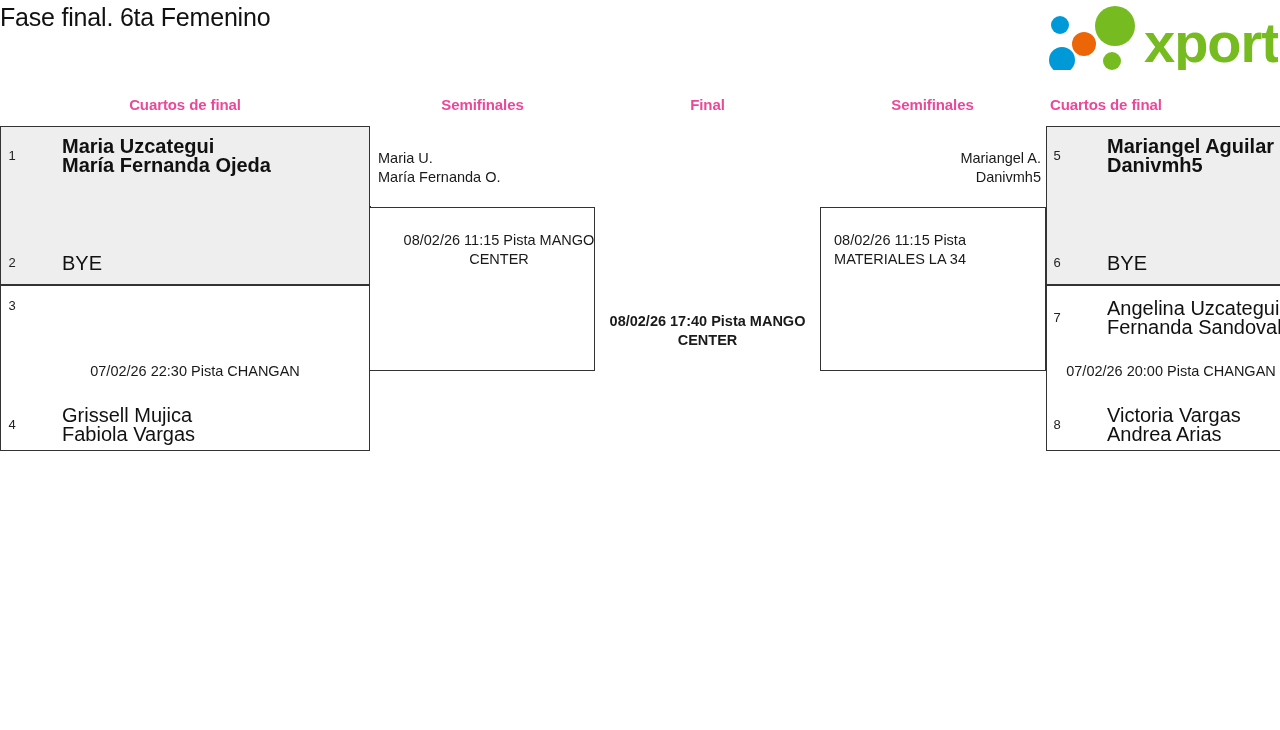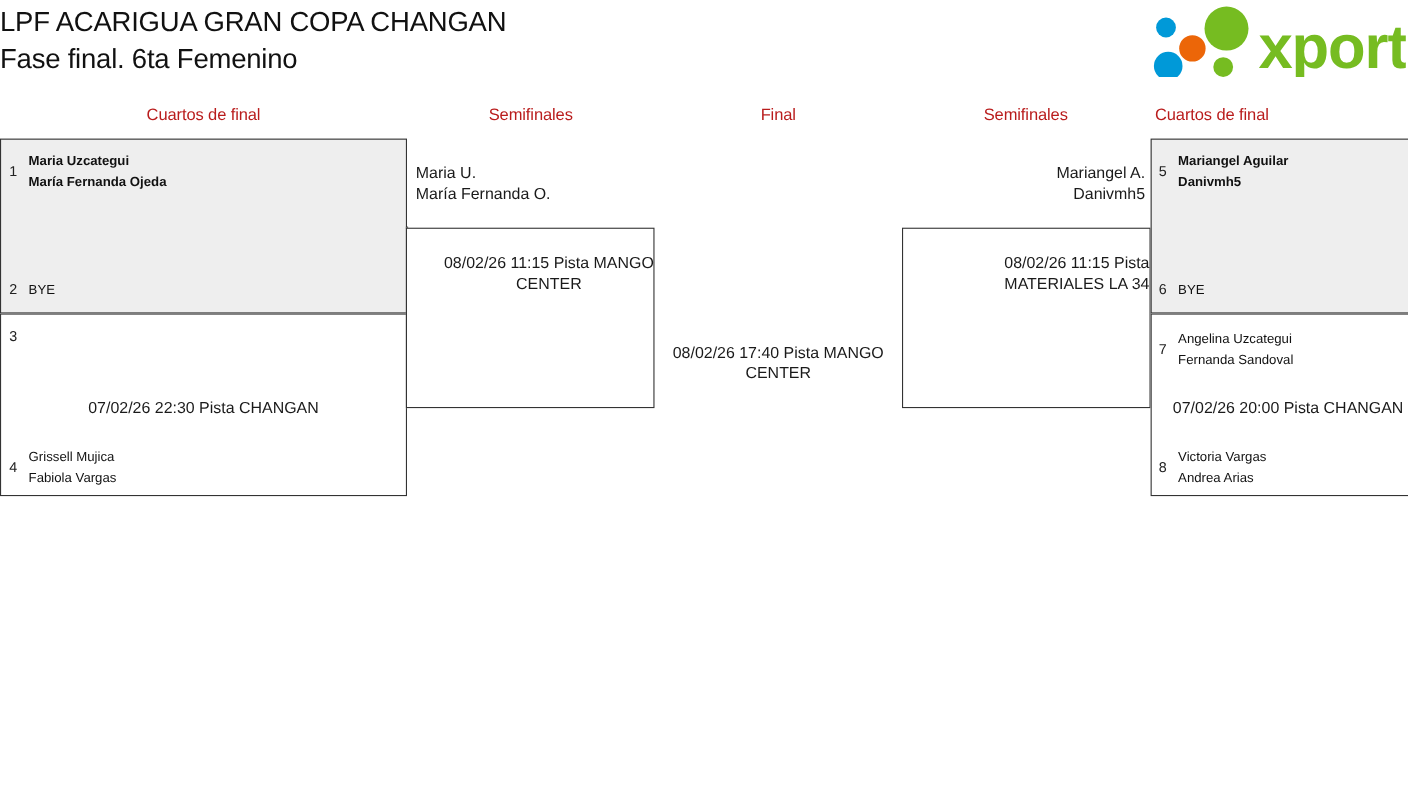--- a/index.html
+++ b/index.html
@@ -34,22 +34,22 @@
     position: absolute; right: 2px; top: 4px;
     width: 236px; height: 66px;
   }
   .logo svg { display: block; }
 
   
   .col-header {
     position: absolute;
     top: 96px;
     font-size: 15px;
-    font-weight: 400;
-    color: #b91c1c;
+    font-weight: 700;
+    color: #ec4899;
     text-align: center;
     white-space: nowrap;
     letter-spacing: -0.1px;
   }
 
   
   .qf-box {
     position: absolute;
     border: 1.6px solid #333333;
     background: #ffffff;
@@ -76,24 +76,25 @@
   }
   .seed {
     font-size: 13px;
     color: #222222;
     width: 12px;
     text-align: center;
     flex: 0 0 auto;
     line-height: 1.1;
   }
   .names {
-    font-size: 12px;
+    font-size: 20px;
     line-height: 19px;
     color: #111111;
     white-space: nowrap;
+    margin-left: 36px;
   }
   .names.bold { font-weight: 700; }
 
   
   .match-label {
     position: absolute;
     font-size: 14.5px;
     line-height: 19px;
     color: #1a1a1a;
     text-align: center;
@@ -109,21 +110,20 @@
     white-space: pre-line;
   }
   .advancer.align-right { text-align: right; }
 </style>
 </head>
 <body>
 
 <div id="root">
 
   <div class="title-block">
-    <div class="title-line first">LPF ACARIGUA GRAN COPA CHANGAN</div>
     <div class="title-line">Fase final. 6ta Femenino</div>
   </div>
 
   <div class="logo">
     <svg width="236" height="66" viewBox="0 0 236 66" xmlns="http://www.w3.org/2000/svg" aria-label="xporty">
 
       <g>
         <circle cx="18" cy="21" r="9" fill="#0099d8"></circle>
         <circle cx="20" cy="56" r="13" fill="#0099d8"></circle>
         <circle cx="42" cy="40" r="12" fill="#ec6608"></circle>
@@ -154,42 +154,42 @@
     <span class="seed">2</span>
     <span class="names">BYE</span>
   </div>
 
   <div class="qf-box" style="left:0px; top:285px; width:370px; height:166px;"></div>
 
   <div class="entry" style="left:6px; top:299px;">
     <span class="seed">3</span>
   </div>
 
-  <div class="match-label nowrap" style="left:0px; top:362px; width:370px;text-align:center;">07/02/26 22:30 Pista CHANGAN</div>
+  <div class="match-label nowrap" style="left:10px; top:362px; width:370px;text-align:center;">07/02/26 22:30 Pista CHANGAN</div>
 
   <div class="entry" style="left:6px; top:406px;">
     <span class="seed">4</span>
     <span class="names"><span>Grissell Mujica</span><br><span>Fabiola Vargas</span></span>
   </div>
 
   <div class="advancer" style="left:378px; top:149px; width:215px;"><span>Maria U.</span><br><span>María Fernanda O.</span></div>
 
   <div class="connector" style="left:369px; top:206px; width:1.6px; height:1.6px;"></div>
 
   <div class="sf-box" style="left:369px; top:207px; width:226px; height:164px;"></div>
 
   <div class="match-label" style="left:391px; top:231px; width:216px;">08/02/26 11:15 Pista MANGO CENTER</div>
 
-  <div class="match-label" style="left:600px; top:312px; width:215px;">08/02/26 17:40 Pista MANGO CENTER</div>
+  <div class="match-label" style="left:600px; top:312px; width:215px;font-weight:bold;">08/02/26 17:40 Pista MANGO CENTER</div>
 
   <div class="advancer align-right" style="left:829px; top:149px; width:212px;"><span>Mariangel A.</span><br><span>Danivmh5</span></div>
 
   <div class="sf-box" style="left:820px; top:207px; width:226px; height:164px;"></div>
 
-  <div class="match-label" style="left:871px; top:231px; width:216px;">08/02/26 11:15 Pista MATERIALES LA 34</div>
+  <div class="match-label" style="left:792px; top:231px; width:216px;">08/02/26 11:15 Pista MATERIALES LA 34</div>
 
   <div class="qf-box shaded" style="left:1046px; top:126px; width:250px; height:159px;"></div>
 
   <div class="entry" style="left:1051px; top:137px;">
     <span class="seed">5</span>
     <span class="names bold"><span>Mariangel Aguilar</span><br><span>Danivmh5</span></span>
   </div>
 
   <div class="entry" style="left:1051px; top:254px;">
     <span class="seed">6</span>

